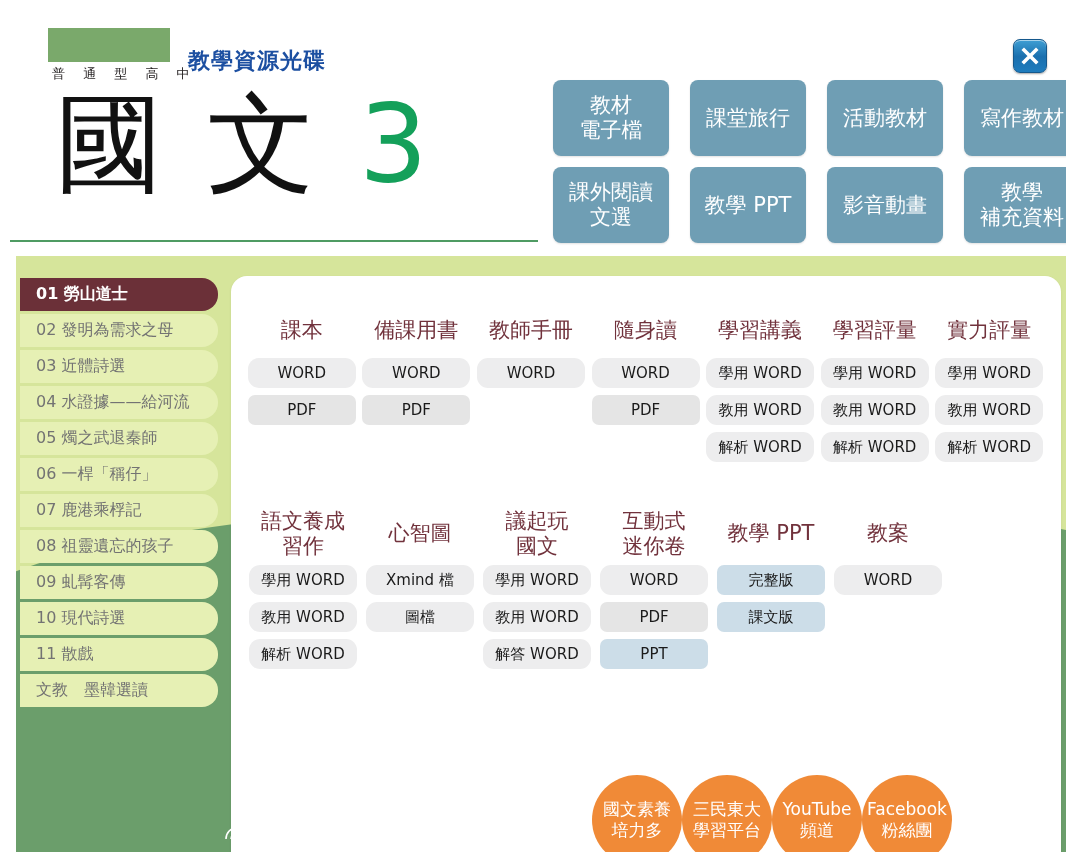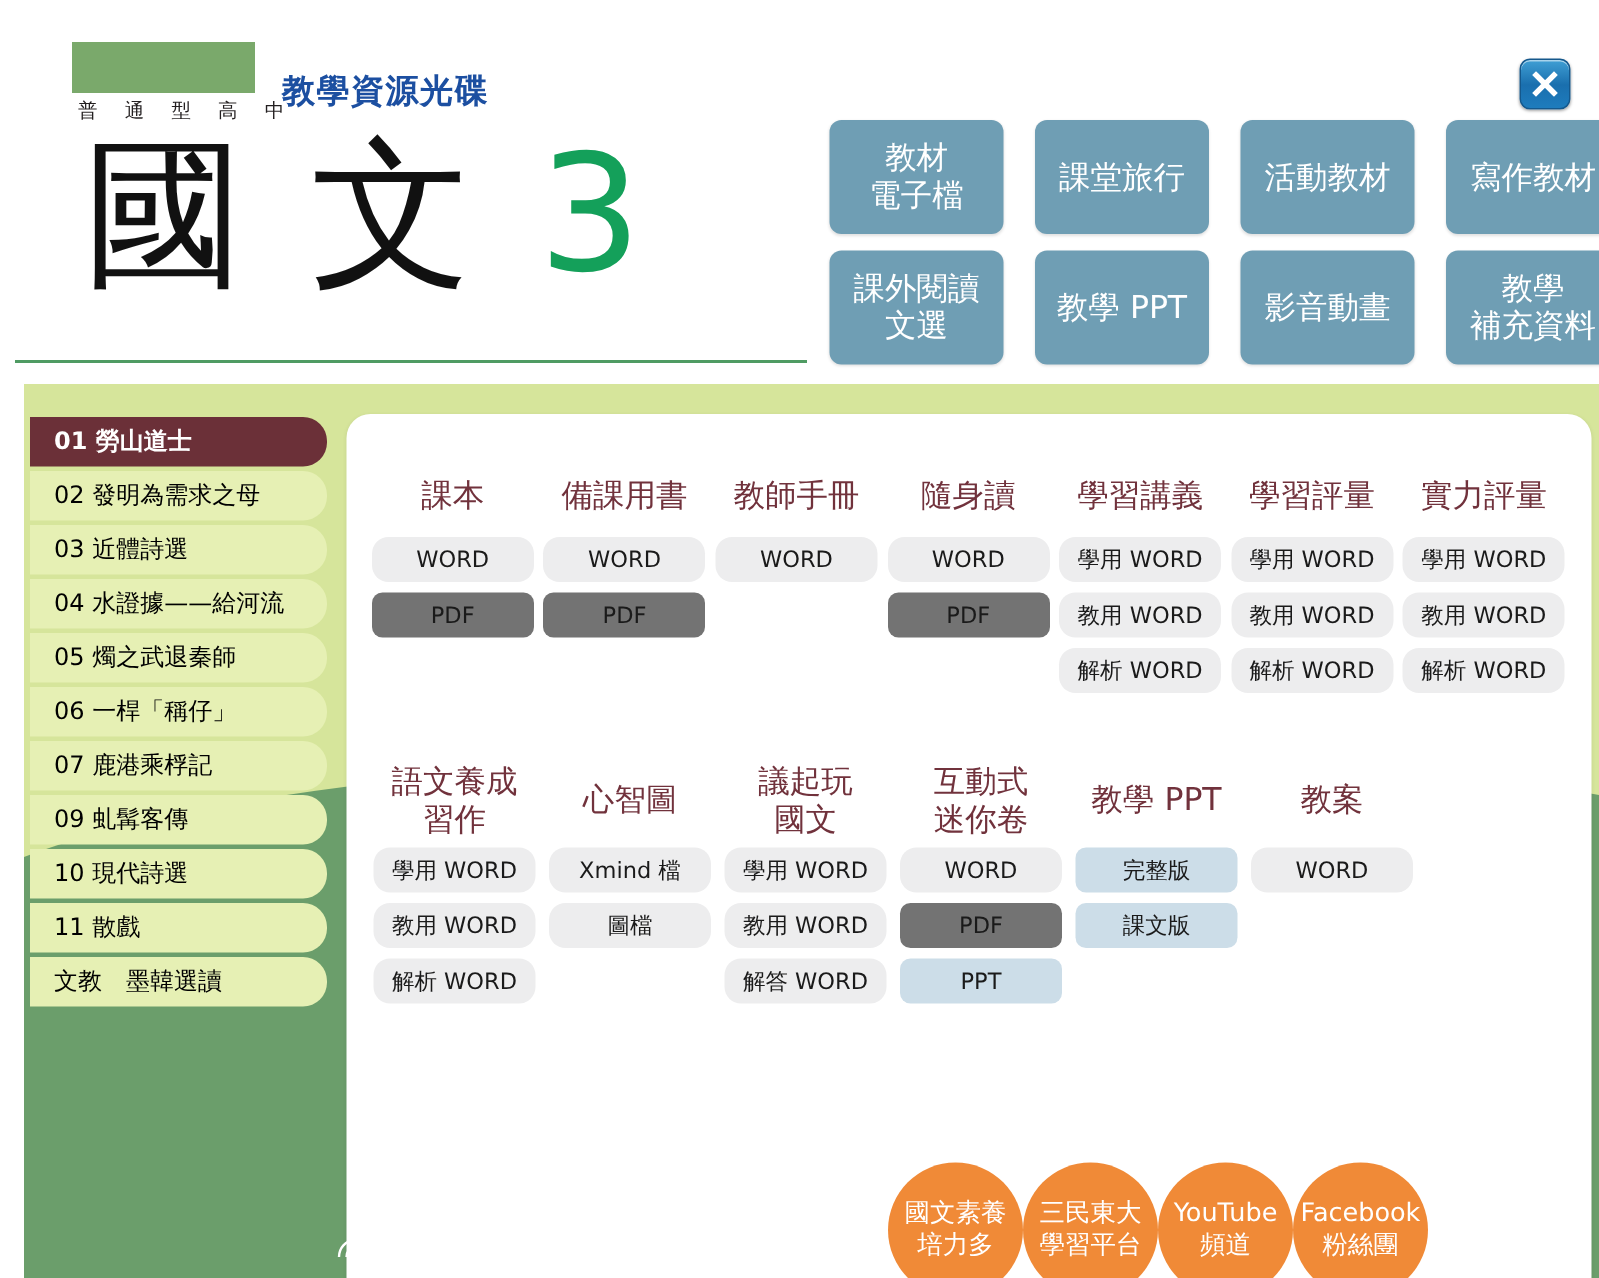--- a/index.html
+++ b/index.html
@@ -101,21 +101,21 @@
     position: absolute; left: 0; top: 0; width: 206px;
     padding: 22px 4px 0 4px;
     z-index: 5;
   }
   .side-item {
     height: 33px; margin-bottom: 3px;
     border-radius: 0 16px 16px 0;
     background: #e6f0b4;
     display: flex; align-items: center;
     padding-left: 16px;
-    font-size: 16px; color: #000000; white-space: nowrap;
+    font-size: 16px; color: #737373; white-space: nowrap;
     cursor: pointer;
     font-family: "DejaVu Sans", sans-serif;
   }
   .side-item.active {
     background: #6b3038; color: #ffffff; font-weight: bold;
   }
 
   
   .card {
     position: absolute; left: 215px; top: 20px;
@@ -141,21 +141,21 @@
   .col.row2 .col-title { min-height: 62px; }
   .chip {
     width: 108px; height: 30px; margin-bottom: 7px;
     border-radius: 7px;
     display: flex; align-items: center; justify-content: center;
     font-size: 15px; color: #1a1a1a; white-space: nowrap;
     cursor: pointer;
     font-family: "DejaVu Sans", sans-serif;
   }
   .chip.word { background: #ededee; border-radius: 11px; }
-  .chip.pdf  { background: #737373; }
+  .chip.pdf  { background: #e5e5e5; }
   .chip.ppt  { background: #ccdde8; }
   .chip.blank { background: transparent; cursor: default; }
 
   
   .pub-logo {
     position: absolute; left: 224px; top: 785px; z-index: 8;
     display: flex; align-items: center; gap: 8px;
     color: #ffffff; pointer-events: none;
   }
   .pub-logo .wave { display: block; }
@@ -227,20 +227,21 @@
     <div class="footer-green2"></div>
 
     <nav class="sidebar" id="sidebar">
         <div class="side-item active">01 勞山道士</div>
         <div class="side-item">02 發明為需求之母</div>
         <div class="side-item">03 近體詩選</div>
         <div class="side-item">04 水證據——給河流</div>
         <div class="side-item">05 燭之武退秦師</div>
         <div class="side-item">06 一桿「稱仔」</div>
         <div class="side-item">07 鹿港乘桴記</div>
+        <div class="side-item">08 祖靈遺忘的孩子</div>
         <div class="side-item">09 虬髯客傳</div>
         <div class="side-item">10 現代詩選</div>
         <div class="side-item">11 散戲</div>
         <div class="side-item">文教　墨韓選讀</div>
       </nav>
 
     <section class="card">
       <div class="group" id="row1">
           <div class="col">
             <div class="col-title">課本</div>

